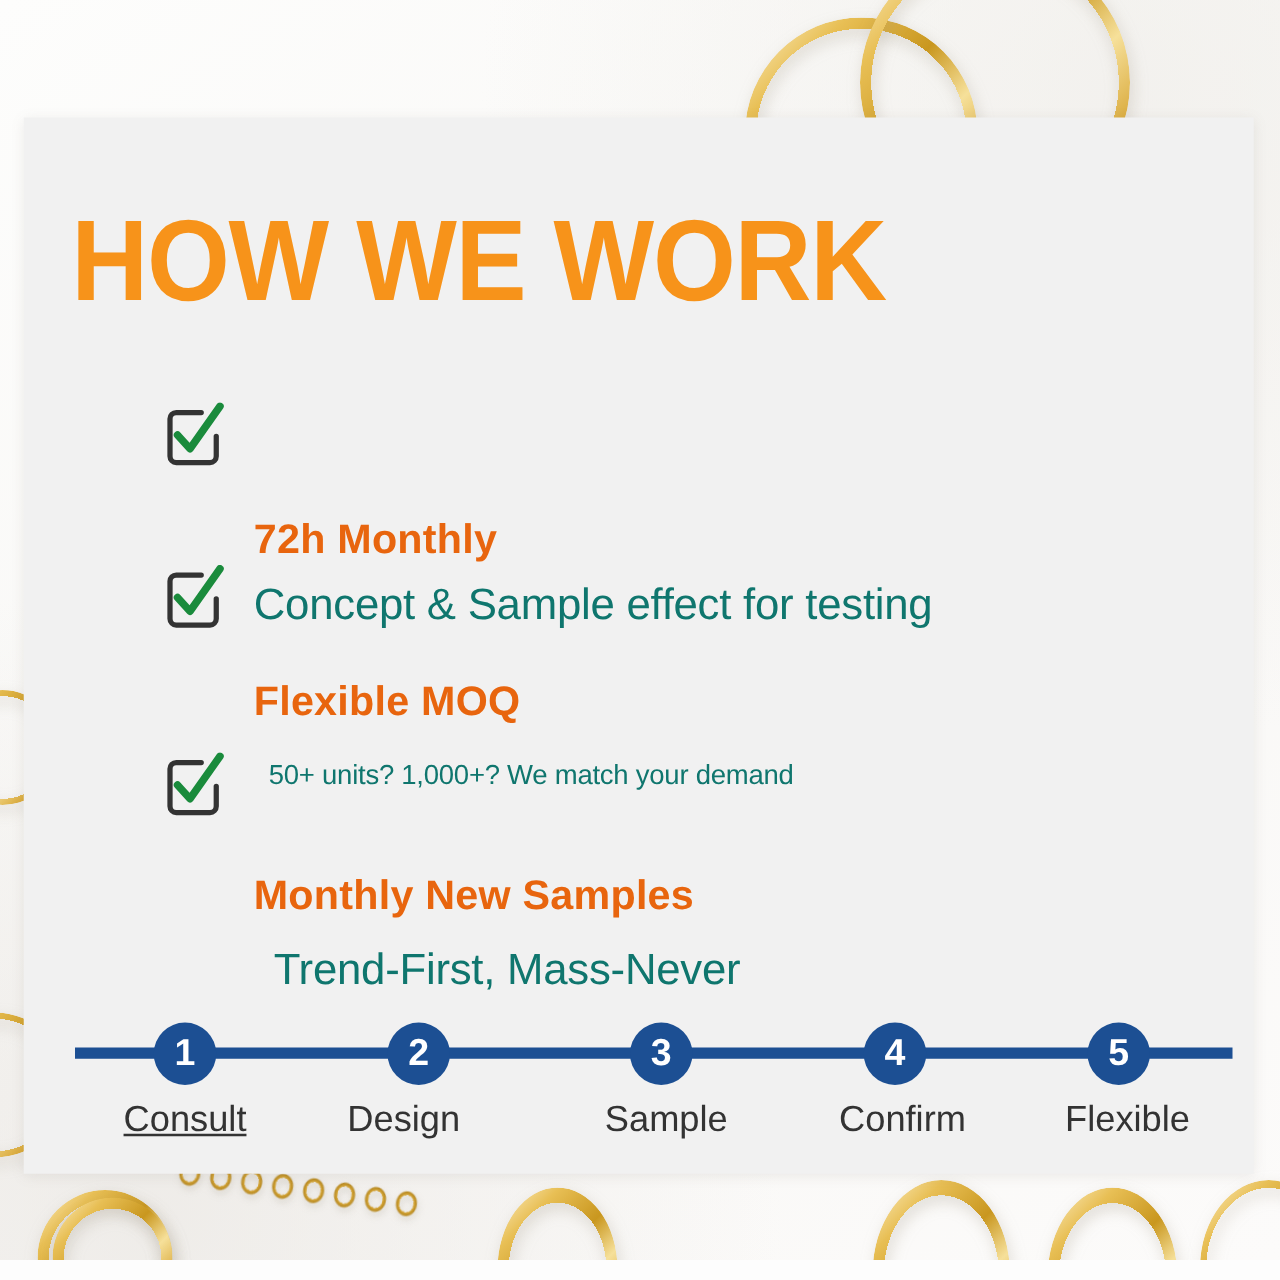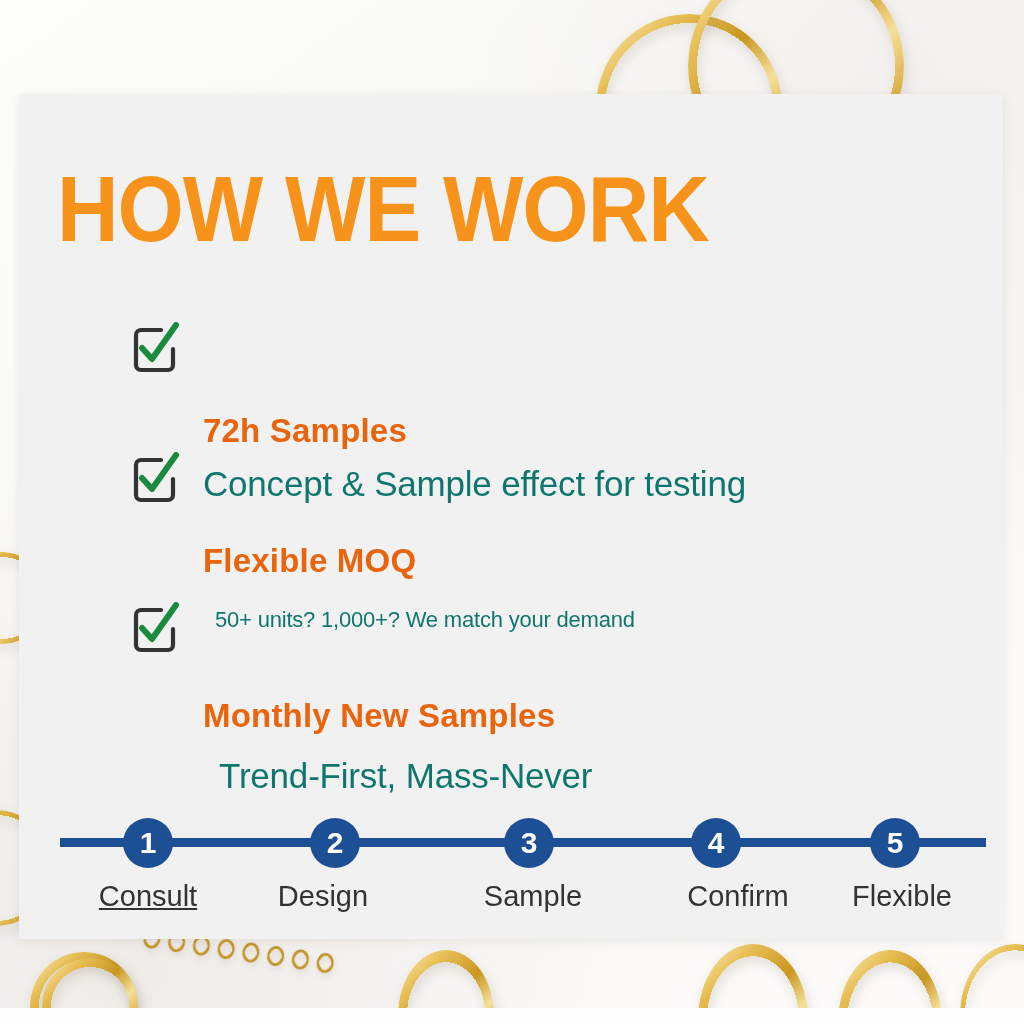--- a/index.html
+++ b/index.html
@@ -202,21 +202,21 @@
 
     <div id="features">
 
       <div class="feature">
         <div class="checkbox" style="left:108px; top:18px;">
           <svg width="56" height="56" viewBox="0 0 56 56">
             <path d="M34 8 H14 a5 5 0 0 0 -5 5 V43 a5 5 0 0 0 5 5 H41 a5 5 0 0 0 5 -5 V27" fill="none" stroke="#333333" stroke-width="4.2" stroke-linecap="round"></path>
             <path d="M15 26 L25 37 L49 3" fill="none" stroke="#1a8b3c" stroke-width="6" stroke-linecap="round" stroke-linejoin="round"></path>
           </svg>
         </div>
-        <div class="feature-head" style="left:184px; top:108px;">72h Samples</div>
+        <div class="feature-head" style="left:184px; top:108px;">72h Monthly</div>
         <div class="feature-body" style="left:184px; top:160px;">Concept &amp; Sample effect for testing</div>
       </div>
 
       <div class="feature">
         <div class="checkbox" style="left:108px; top:148px;">
           <svg width="56" height="56" viewBox="0 0 56 56">
             <path d="M34 8 H14 a5 5 0 0 0 -5 5 V43 a5 5 0 0 0 5 5 H41 a5 5 0 0 0 5 -5 V27" fill="none" stroke="#333333" stroke-width="4.2" stroke-linecap="round"></path>
             <path d="M15 26 L25 37 L49 3" fill="none" stroke="#1a8b3c" stroke-width="6" stroke-linecap="round" stroke-linejoin="round"></path>
           </svg>
         </div>
@@ -243,20 +243,20 @@
       <div class="step" style="left:129px;">1</div>
       <div class="step-label" style="left:129px;text-decoration:underline;">Consult</div>
 
       <div class="step" style="left:316px;">2</div>
       <div class="step-label" style="left:304px;">Design</div>
 
       <div class="step" style="left:510px;">3</div>
       <div class="step-label" style="left:514px;">Sample</div>
 
       <div class="step" style="left:697px;">4</div>
-      <div class="step-label" style="left:719px;text-align:center;">Confirm</div>
+      <div class="step-label" style="left:703px;text-align:center;">Confirm</div>
 
       <div class="step" style="left:876px;">5</div>
       <div class="step-label" style="left:883px;">Flexible</div>
     </div>
 
   </div>
 </div>
 
 </body></html>

